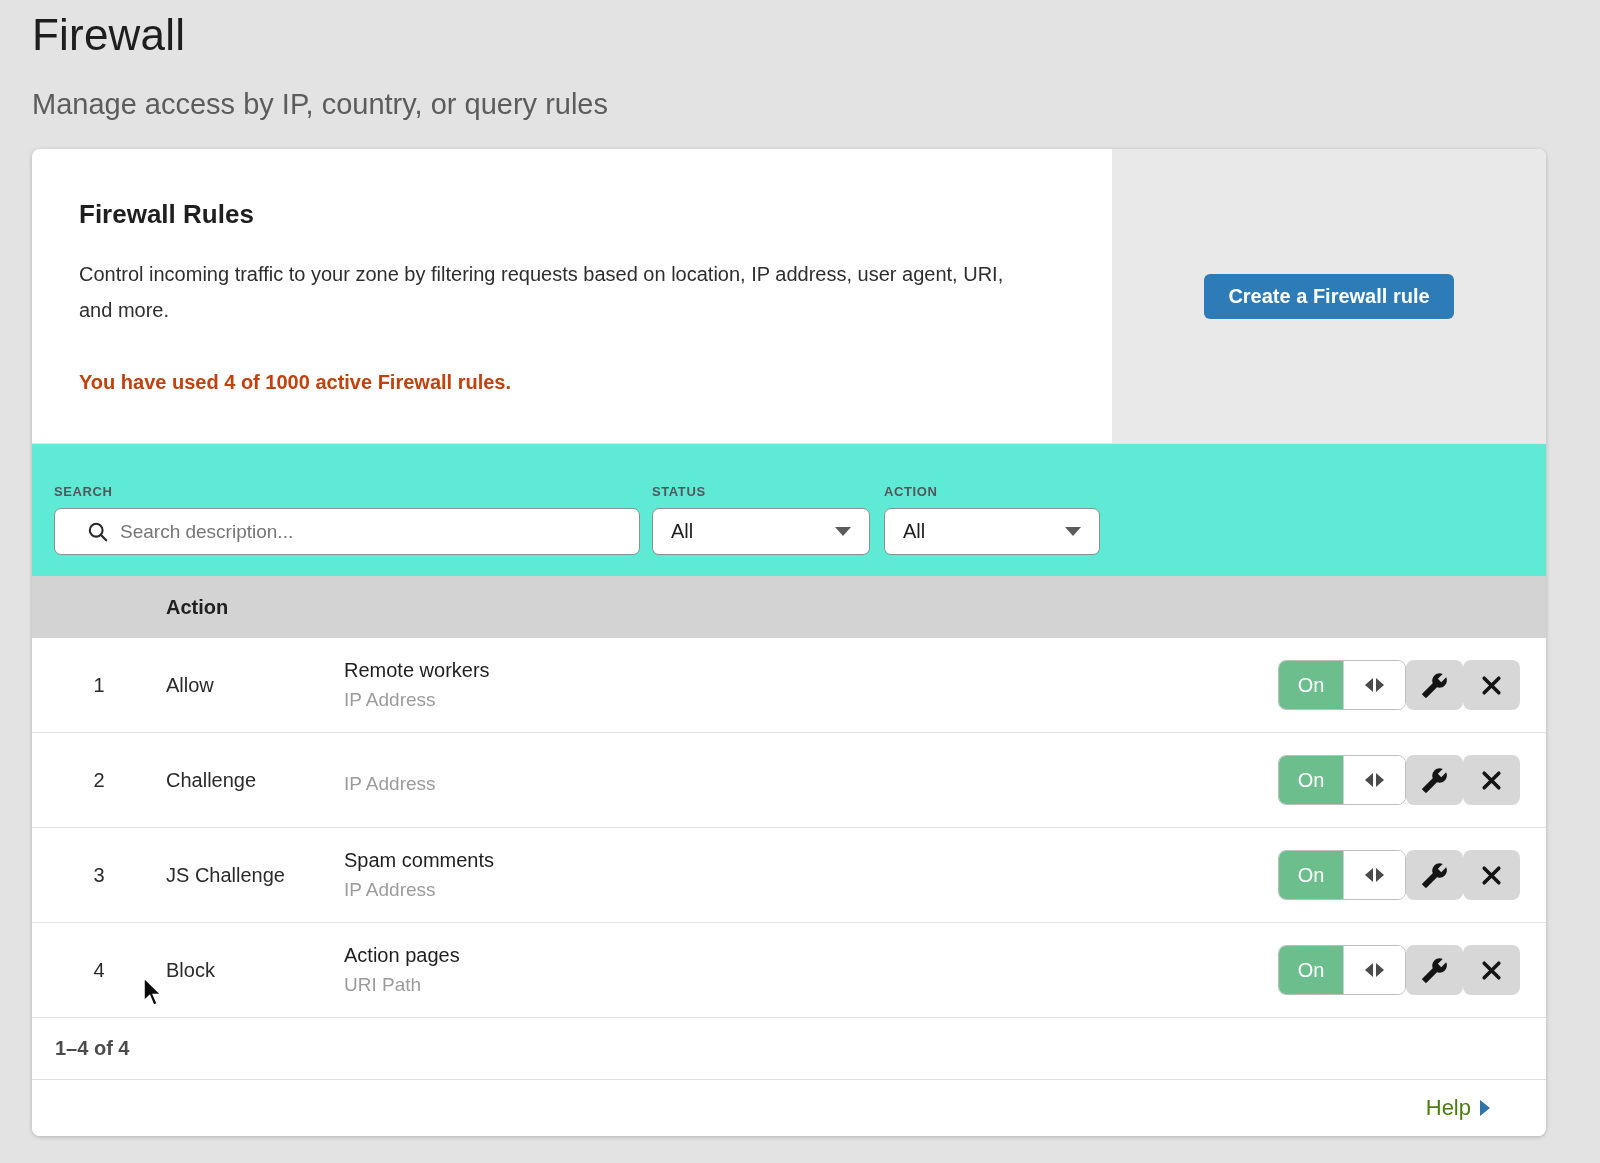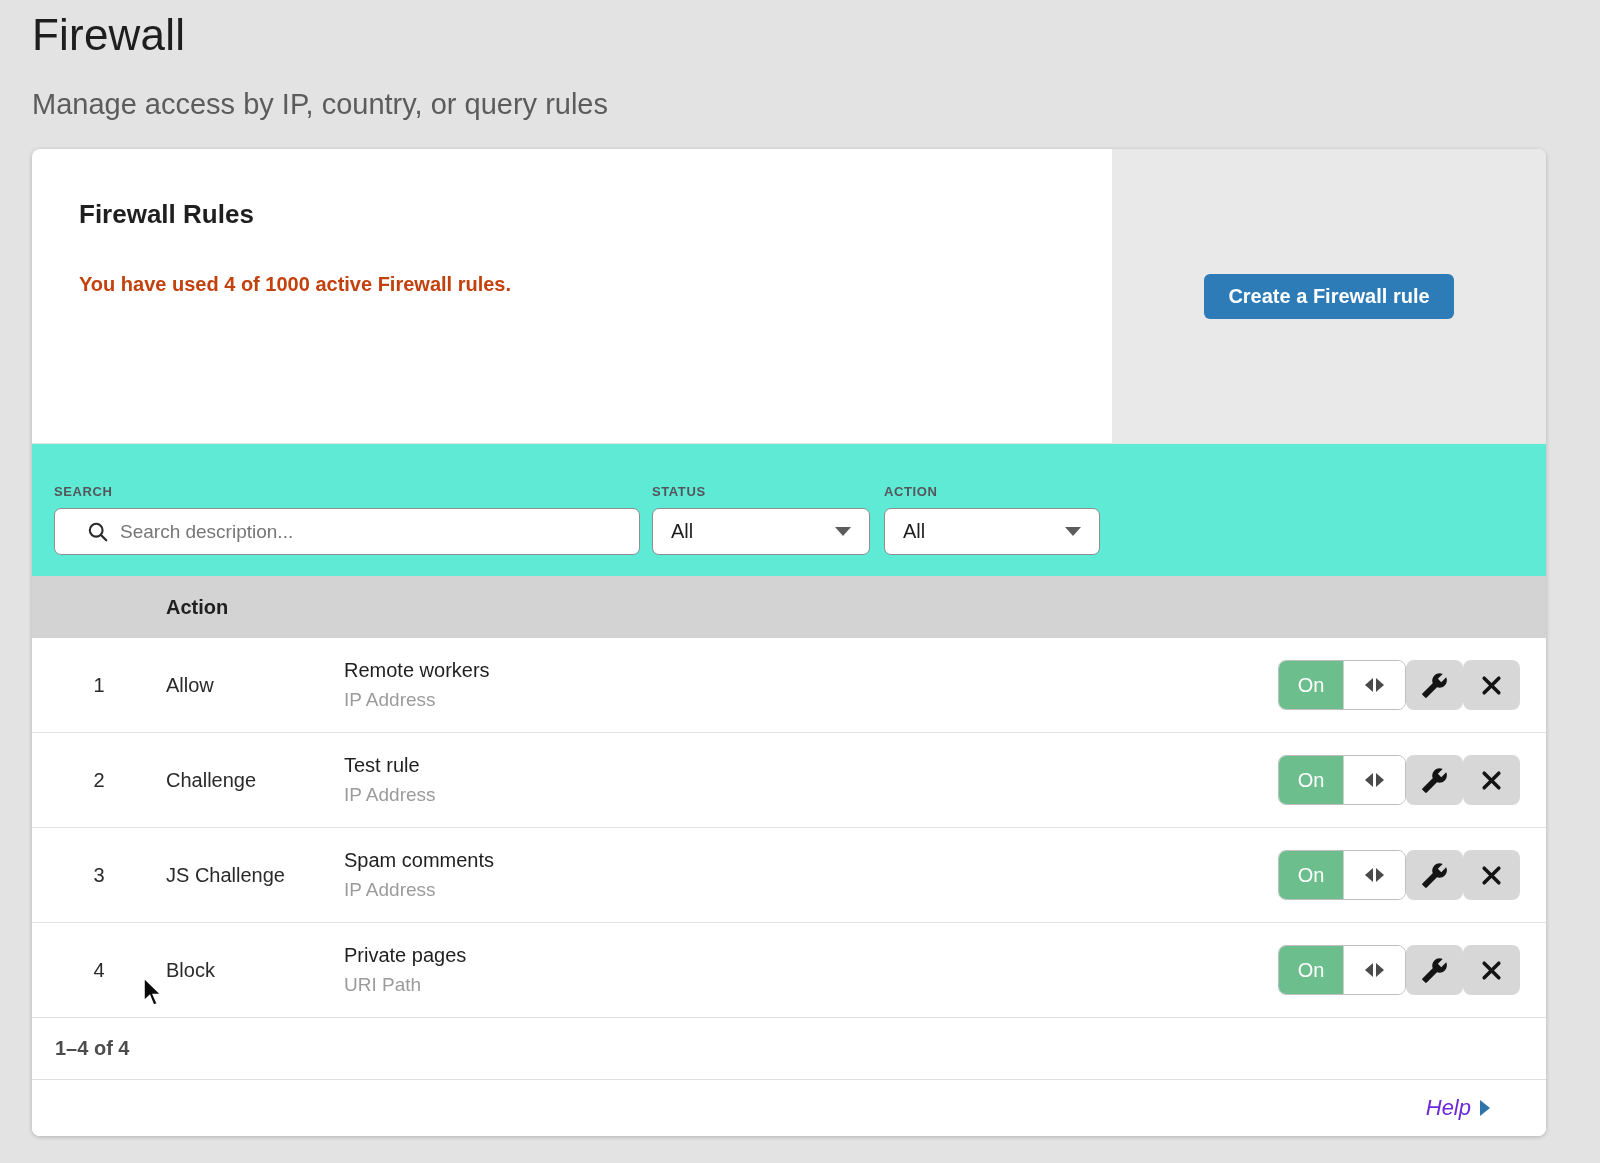--- a/index.html
+++ b/index.html
@@ -114,38 +114,39 @@
   .wrench-svg { transform:scaleX(-1); }
 
   
   .tfooter { height:61px; display:flex; align-items:center; padding-left:23px; background:#fff; }
   .pagination { font-size:20px; font-weight:700; color:#4c4c4c; }
   .help-row {
     flex:1; border-top:1px solid #dedede;
     display:flex; align-items:center; justify-content:flex-end; padding-right:56px; background:#fff;
   }
   .help-link { display:flex; align-items:center; gap:9px; cursor:pointer; text-decoration:none; }
-  .help-text { font-size:22px; font-weight:500; color:#6d28d9;font-style:italic; }
+  .help-text { font-size:22px; font-weight:500; color:#4d7c0f; }
   .help-tri { width:0;height:0;border-top:8px solid transparent;border-bottom:8px solid transparent;border-left:10px solid #2e74a9; }
 
   .cursor { position:absolute; left:142px; top:976px; pointer-events:none; }
 </style>
 </head>
 <body>
 
 <div class="page">
 
   <h1 class="page-title">Firewall</h1>
   <div class="page-subtitle">Manage access by IP, country, or query rules</div>
 
   <div class="card">
 
     <div class="card-top">
       <div class="card-top-left">
         <div class="rules-heading">Firewall Rules</div>
+        <p class="rules-desc">Control incoming traffic to your zone by filtering requests based on location, IP address, user agent, URI, and more.</p>
         <div class="rules-usage">You have used 4 of 1000 active Firewall rules.</div>
       </div>
       <div class="card-top-right">
         <button class="create-btn">Create a Firewall rule</button>
       </div>
     </div>
 
     <div class="filters">
       <div class="filter-group">
         <span class="filter-label">SEARCH</span>
@@ -211,21 +212,20 @@
               </svg>
           </span>
         </button>
       </div>
     </div>
 
     <div class="trow">
       <div class="cell-num row-num">2</div>
       <div class="cell-action row-action">Challenge</div>
       <div class="cell-desc">
-        <div class="desc-main">Test rule</div>
         <div class="desc-sub">IP Address</div>
       </div>
       <div class="row-controls">
         <div class="toggle">
           <span class="toggle-on">On</span>
           <span class="toggle-handle">
               <span class="tri-left"></span>
               <span class="tri-right"></span>
             </span>
         </div>
@@ -275,21 +275,21 @@
               </svg>
           </span>
         </button>
       </div>
     </div>
 
     <div class="trow">
       <div class="cell-num row-num">4</div>
       <div class="cell-action row-action">Block</div>
       <div class="cell-desc">
-        <div class="desc-main">Private pages</div>
+        <div class="desc-main">Action pages</div>
         <div class="desc-sub">URI Path</div>
       </div>
       <div class="row-controls">
         <div class="toggle">
           <span class="toggle-on">On</span>
           <span class="toggle-handle">
               <span class="tri-left"></span>
               <span class="tri-right"></span>
             </span>
         </div>

